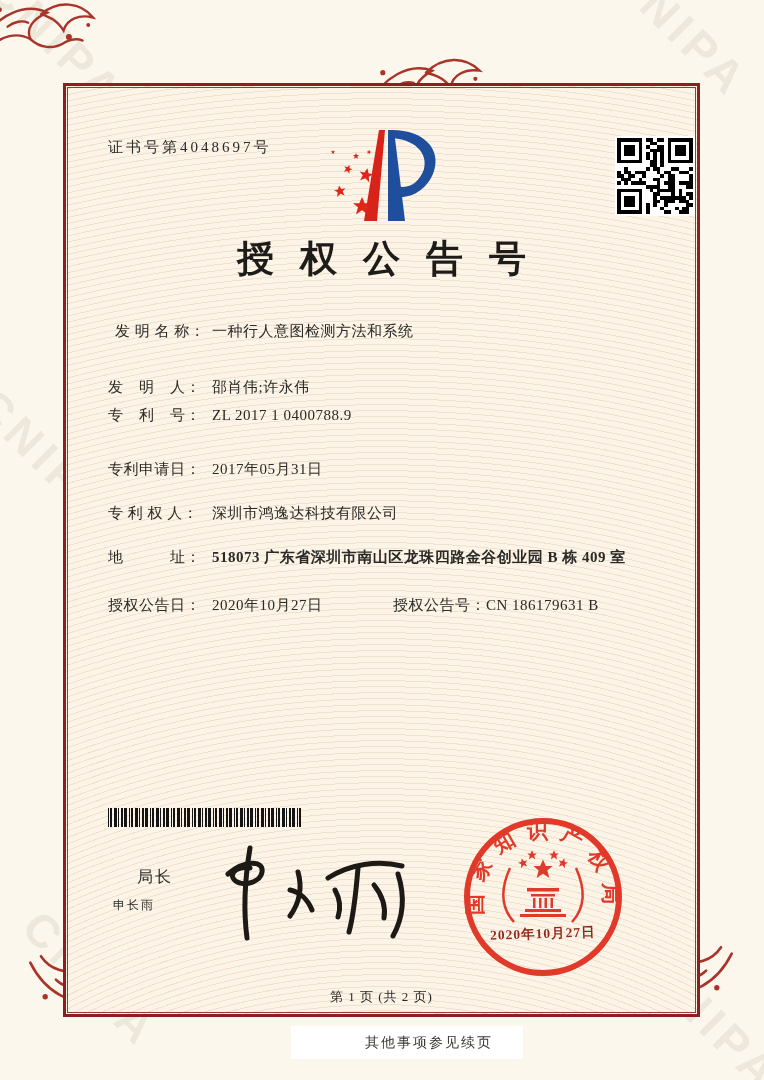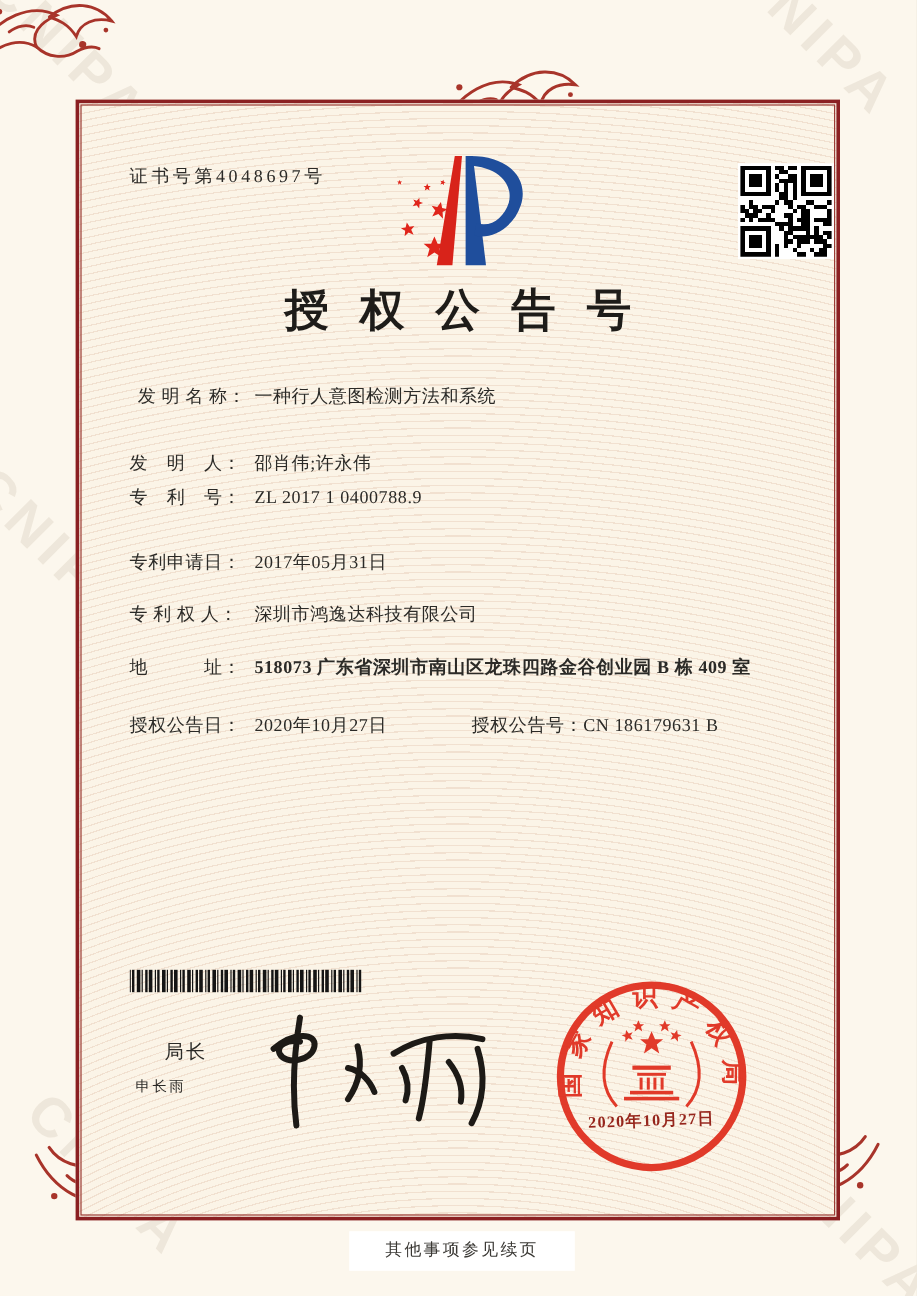--- a/index.html
+++ b/index.html
@@ -47,21 +47,21 @@
              font-family:"Liberation Sans", sans-serif;margin-left:24px;}
   .sig-name{position:absolute; left:47px; top:811px; font-size:12px; letter-spacing:2px;
             font-family:"Liberation Sans", sans-serif;}
   .signature{position:absolute; left:140px; top:750px;}
   .seal{position:absolute; left:392px; top:726px; opacity:0.92;}
   .page-info{position:absolute; left:0; top:902px; width:100%; text-align:center;
              font-size:13px; letter-spacing:1px;}
   .bottom-note{
     position:absolute; left:291px; top:1026px; width:188px; height:33px;
     background:#ffffff; text-align:center; line-height:33px; font-size:14px;
-    letter-spacing:2px; color:#3a3834;
+    letter-spacing:2px; color:#3a3834;padding-left:44px;
   }
   .orn{position:absolute; pointer-events:none;}
   .hidden-defs{position:absolute; width:0; height:0; overflow:hidden;}
 </style>
 </head>
 <body>
 
 <div class="page">
 
   <svg class="hidden-defs" aria-hidden="true">
@@ -357,20 +357,21 @@
         <path d="M92,36 C96,50 94,66 84,80"></path>
         <path d="M84,54 C94,56 102,64 106,74"></path>
         <path d="M122,42 C144,28 172,24 196,30"></path>
         <path d="M152,32 C150,56 148,78 143,96"></path>
         <path d="M129,54 C134,63 135,72 132,81"></path>
         <path d="M168,49 C176,59 180,70 178,82"></path>
         <path d="M192,38 C199,60 197,82 187,100"></path>
       </g>
     </svg>
 
+    <div class="page-info">第 1 页 (共 2 页)</div>
 
     <svg class="seal" width="170" height="170" viewBox="0 0 170 170">
       <circle cx="85" cy="85" r="76" fill="none" stroke="#df2b1a" stroke-width="6"></circle>
       <path id="sealArc" d="M 30,113 A 61,61 0 1 1 140,113" fill="none"></path>
       <text font-size="21" font-weight="bold" fill="#df2b1a" letter-spacing="11" font-family="Liberation Serif, serif">
         <textPath href="#sealArc" startOffset="50%" text-anchor="middle">国家知识产权局</textPath>
       </text>
 
       <g fill="#df2b1a">
         <use href="#star5" transform="translate(85,57) scale(1.6)"></use>

